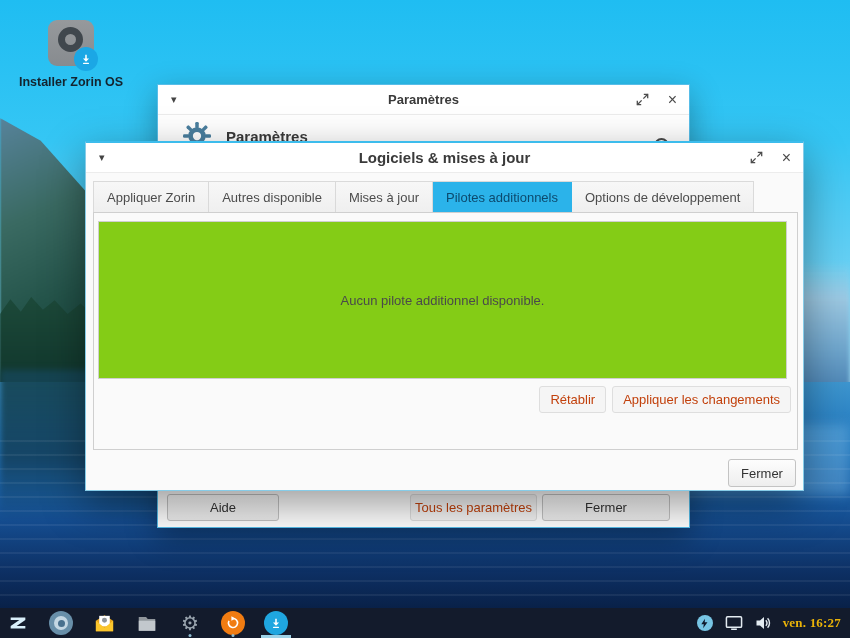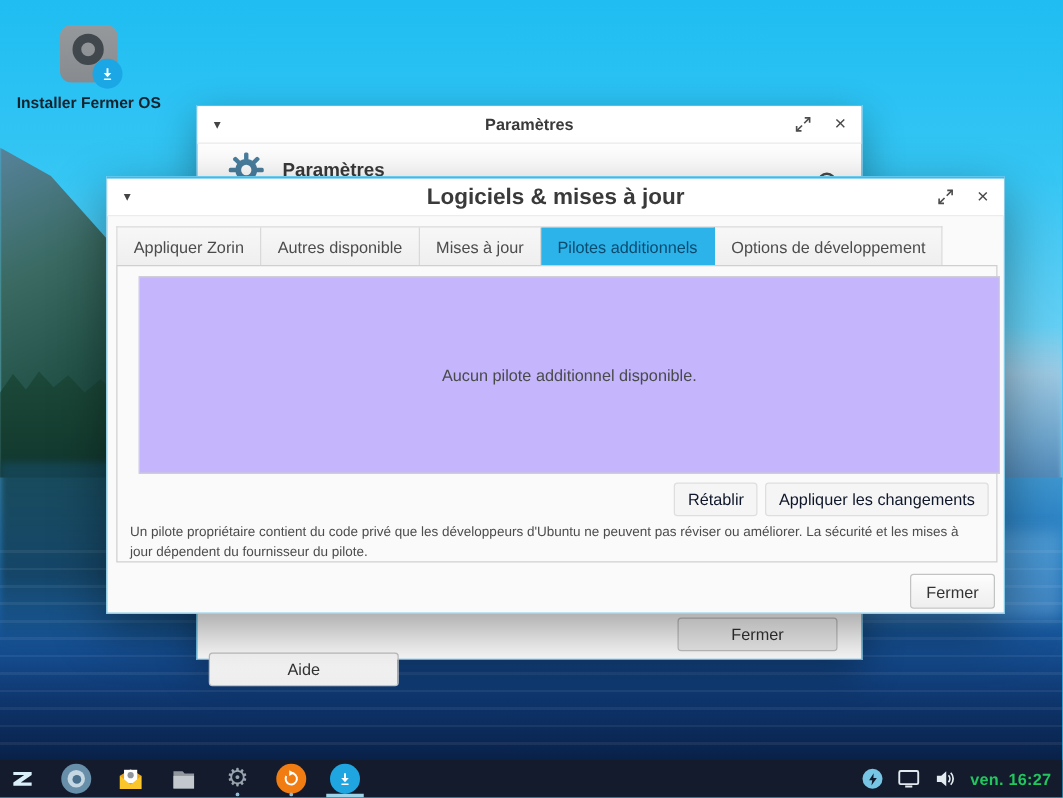--- a/index.html
+++ b/index.html
@@ -35,57 +35,57 @@
   .drive-ring { position:absolute; left:10px; top:7px; width:25px; height:25px; border-radius:50%;
     border:7px solid #40474d; }
   .badge { position:absolute; left:26px; top:27px; width:24px; height:24px; border-radius:50%;
     background:#1ba7e5; display:flex; align-items:center; justify-content:center; }
   .desktop-icon-label { margin-top:9px; font-size:12.5px; font-weight:700; color:#14242f; }
 
   
   .gtk-btn { display:flex; align-items:center; justify-content:center; height:26px;
     background:linear-gradient(180deg,#fdfdfd,#eeeeee); border:1px solid #c3c3c3; border-radius:3px;
     font-size:13px; color:#333; }
-  .gtk-btn.disabled { background:#f5f5f5; border-color:#dedede; color:#0f172a; }
+  .gtk-btn.disabled { background:#f5f5f5; border-color:#dedede; color:#c2410c; }
   .titlebar { position:relative; height:30px; display:flex; align-items:center;
     background:#ffffff; border-bottom:1px solid #ececec; }
   .titlebar .menu-arrow { position:absolute; left:13px; top:0; height:100%; display:flex; align-items:center;
     font-size:11px; color:#444; }
   .titlebar .tb-title { position:absolute; left:0; right:0; text-align:center; font-weight:700; color:#3a3a3a; }
   .win-controls { position:absolute; right:12px; top:0; height:100%; display:flex; align-items:center; gap:19px; }
   .close-x { font-size:16px; color:#4a4a4a; line-height:1; }
 
   
   .settings-window { position:absolute; left:157px; top:84px; width:533px; height:444px;
     background:#ffffff; border:1px solid #57bde8; box-shadow:0 10px 30px rgba(0,0,0,.32); }
   .settings-window .tb-title { font-size:13px; }
   .sw-header { display:flex; align-items:center; gap:14px; padding:6px 0 6px 24px; }
   .sw-header-title { font-size:15px; font-weight:700; color:#3a3a3a; }
   .sw-search { position:absolute; left:496px; top:53px; width:15px; height:15px; border-radius:50%;
     border:2px solid #4a4a4a; }
   .sw-btn { position:absolute; top:409px; height:27px; }
-  .btn-aide { left:9px; width:152px;margin-top:28px; }
+  .btn-aide { left:9px; width:112px; }
   .btn-tous { left:252px; width:127px; }
   .btn-fermer-sw { left:384px; width:128px; }
 
   
   .dialog { position:absolute; left:85px; top:141px; width:719px; height:350px;
     background:#fafafa; border:1px solid #86cce8; border-top:2px solid #3cbcec;
     box-shadow:0 14px 40px rgba(0,0,0,.4); }
-  .dialog .tb-title { font-size:18px; }
+  .dialog .tb-title { font-size:15px; }
   .tab-row { position:absolute; left:7px; top:38px; height:31px; display:flex;
     background:linear-gradient(180deg,#f7f7f7,#efefef); border:1px solid #dadada; border-bottom:none; }
   .tab { padding:0 13px; display:flex; align-items:center; font-size:13px; color:#4c4c4c;
     border-right:1px solid #d9d9d9; white-space:nowrap; }
   .tab:last-child { border-right:none; }
   .tab.active { background:#2bb3ea; color:#0c4a6e; border-right-color:#2bb3ea; }
   .notebook { position:absolute; left:7px; top:69px; width:705px; height:238px;
     border:1px solid #cfcfcf; background:#fafafa; }
-  .driver-list { position:absolute; left:17px; top:8px; width:689px; height:158px;
-    background:#c4b5fd; border:1px solid #cfcfcf; display:flex; align-items:center; justify-content:center; }
+  .driver-list { position:absolute; left:4px; top:8px; width:689px; height:158px;
+    background:#84cc16; border:1px solid #cfcfcf; display:flex; align-items:center; justify-content:center; }
   .empty-msg { font-size:13px; color:#4a4a4a; }
   .status-row { position:absolute; left:10px; top:172px; width:687px; height:28px;
     display:flex; align-items:center; }
   .status-text { font-size:13px; color:#383838; }
   .status-actions { margin-left:auto; display:flex; gap:6px; }
   .status-actions .gtk-btn { height:27px; padding:0 10px; }
   .note { position:absolute; left:10px; top:206px; width:672px; font-size:10.8px; line-height:1.45; color:#4c4c4c; }
   .dlg-close { position:absolute; right:7px; top:316px; width:68px; height:28px; }
 
   
@@ -96,21 +96,21 @@
   .run-dot { position:absolute; bottom:1px; left:50%; transform:translateX(-50%);
     width:3px; height:3px; border-radius:50%; background:#8fbdd3; }
   .active-bar { position:absolute; bottom:0; left:-3px; width:30px; height:3px; background:#9ed3e8; }
   .circle-icon { width:24px; height:24px; border-radius:50%; display:flex; align-items:center; justify-content:center; }
   .chromium { position:relative; width:24px; height:24px; border-radius:50%; background:#688fa9; }
   .chromium .c-mid { position:absolute; left:5px; top:5px; width:14px; height:14px; border-radius:50%; background:#c4d7e3; }
   .chromium .c-core { position:absolute; left:8.5px; top:8.5px; width:7px; height:7px; border-radius:50%; background:#49718e; }
   .gear-glyph { font-size:20px; color:#99a4ae; line-height:1; }
   .tb-right { margin-left:auto; display:flex; align-items:center; gap:12px; padding-right:9px; }
   .tray-bolt { width:16px; height:16px; border-radius:50%; background:#77c5e4; display:flex; align-items:center; justify-content:center; }
-  .clock { font-size:13px; font-weight:700; color:#22c55e; letter-spacing:.2px; white-space:nowrap; }
+  .clock { font-size:13px; font-weight:700; color:#eab308; letter-spacing:.2px; white-space:nowrap;font-family:Liberation Serif, serif; }
 </style>
 </head>
 <body>
 
 <div class="screen">
 
   <div class="wp-sky"></div>
   <div class="wp-mist-right"></div>
   <div class="wp-mountain"></div>
   <div class="wp-trees-left"></div>
@@ -122,21 +122,21 @@
   <div class="desktop-icon">
     <div class="drive">
       <div class="drive-ring"></div>
       <div class="badge">
         <svg width="14" height="14" viewBox="0 0 24 24">
           <path d="M10.7 4.5 h2.6 v6.5 h3.9 L12 16.8 l-5.2 -5.8 h3.9 Z" fill="#fff"></path>
           <rect x="6.9" y="18.4" width="10.2" height="2.3" rx="1" fill="#fff"></rect>
         </svg>
       </div>
     </div>
-    <div class="desktop-icon-label">Installer Fermer OS</div>
+    <div class="desktop-icon-label">Installer Zorin OS</div>
   </div>
 
   <div class="settings-window">
     <div class="titlebar">
       <span class="menu-arrow">▾</span>
       <span class="tb-title">Paramètres</span>
       <span class="win-controls">
         <svg width="13" height="13" viewBox="0 0 12 12">
           <g stroke="#4d4d4d" stroke-width="1.2" fill="none">
             <path d="M7.2 1.2 H10.8 V4.8"></path>
@@ -160,20 +160,21 @@
           <rect x="10.6" y="0.8" width="2.8" height="5" rx="1" transform="rotate(225 12 12)"></rect>
           <rect x="10.6" y="0.8" width="2.8" height="5" rx="1" transform="rotate(270 12 12)"></rect>
           <rect x="10.6" y="0.8" width="2.8" height="5" rx="1" transform="rotate(315 12 12)"></rect>
         </g>
         <circle cx="12" cy="12" r="3.3" fill="#ffffff"></circle>
       </svg>
       <span class="sw-header-title">Paramètres</span>
     </div>
     <div class="sw-search"></div>
     <div class="gtk-btn sw-btn btn-aide">Aide</div>
+    <div class="gtk-btn disabled sw-btn btn-tous">Tous les paramètres</div>
     <div class="gtk-btn sw-btn btn-fermer-sw">Fermer</div>
   </div>
 
   <div class="dialog">
     <div class="titlebar">
       <span class="menu-arrow">▾</span>
       <span class="tb-title">Logiciels &amp; mises à jour</span>
       <span class="win-controls">
         <svg width="13" height="13" viewBox="0 0 12 12">
           <g stroke="#4d4d4d" stroke-width="1.2" fill="none">
@@ -198,21 +199,20 @@
     <div class="notebook">
       <div class="driver-list">
         <span class="empty-msg">Aucun pilote additionnel disponible.</span>
       </div>
       <div class="status-row">
         <span class="status-actions">
           <span class="gtk-btn disabled">Rétablir</span>
           <span class="gtk-btn disabled">Appliquer les changements</span>
         </span>
       </div>
-      <div class="note">Un pilote propriétaire contient du code privé que les développeurs d'Ubuntu ne peuvent pas réviser ou améliorer. La sécurité et les mises à jour dépendent du fournisseur du pilote.</div>
     </div>
 
     <div class="gtk-btn dlg-close">Fermer</div>
   </div>
 
   <div class="taskbar">
     <div class="tb-left">
       <div class="tb-item">
         <svg width="22" height="22" viewBox="0 0 24 24">
           <polygon points="4,6 20,6 20,8.8 10.5,15.2 20,15.2 20,18 4,18 4,15.2 13.5,8.8 4,8.8" fill="#d9effa"></polygon>

